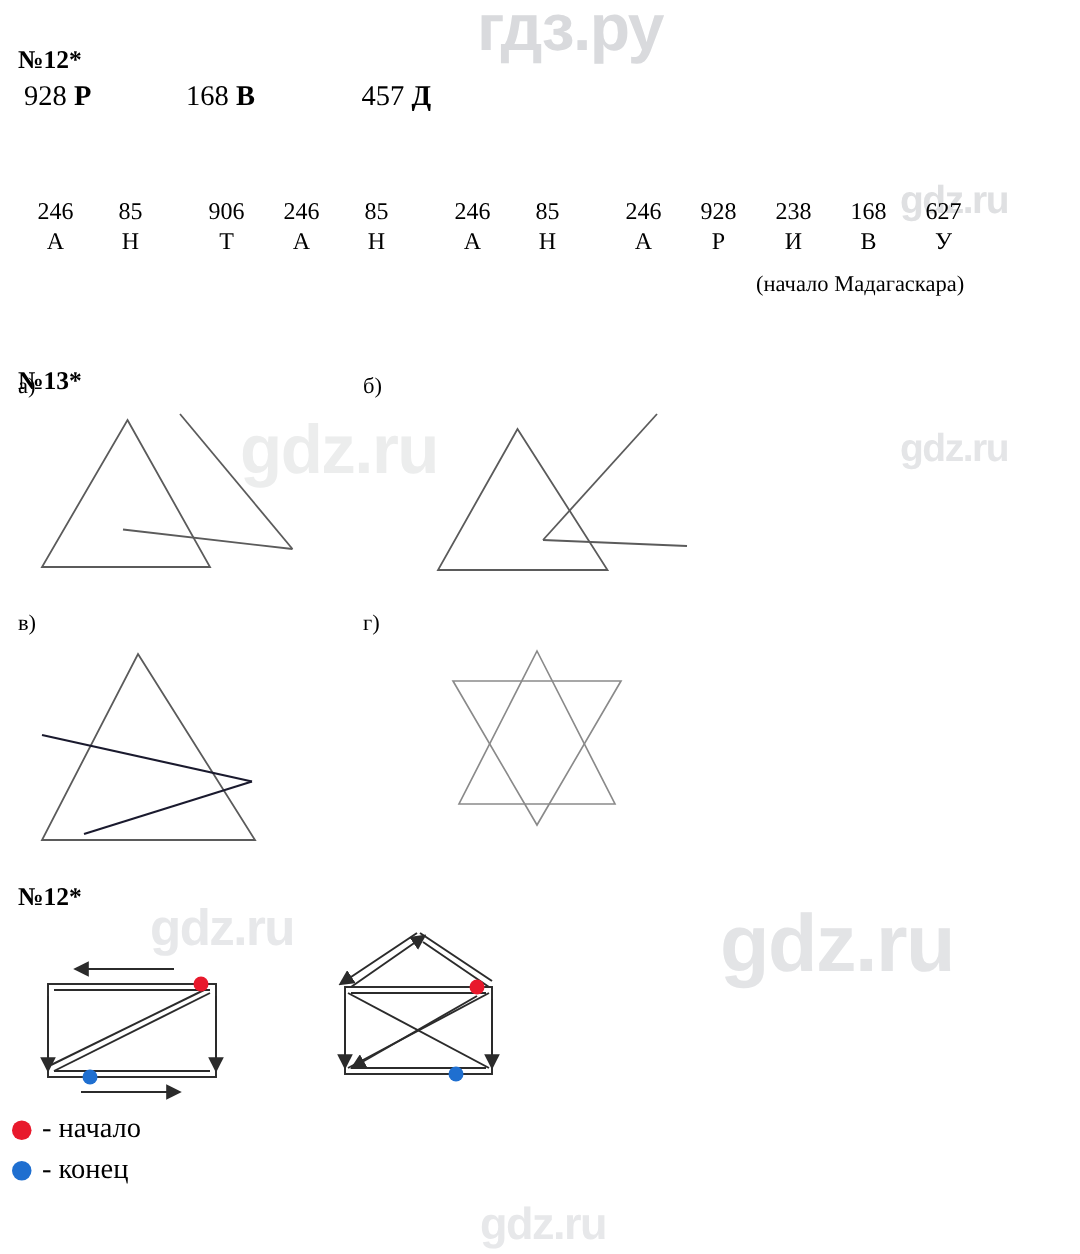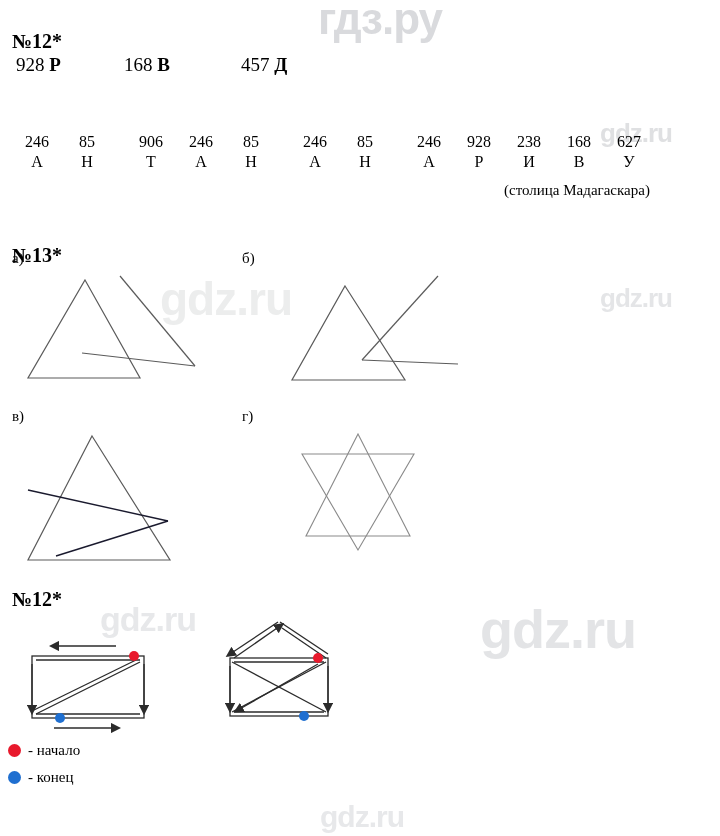--- a/index.html
+++ b/index.html
@@ -69,21 +69,21 @@
   .wm-bottom {
     top: 800px;
     left: 320px;
     font-size: 30px;
     color: #e7e8ea;
   }
 
   
   .task-num {
     position: absolute;
-    font-size: 20px;
+    font-size: 17px;
     font-weight: bold;
     font-family: "Liberation Serif", serif;
   }
   #task12-num { top: 30px; left: 12px; }
   #task13-num { top: 244px; left: 12px; }
   #task14-num { top: 588px; left: 12px; }
 
   
   .code-table {
     position: absolute;
@@ -158,21 +158,21 @@
     stroke: #2b2b2b;
     stroke-width: 1.3;
   }
   .dot-start { fill: #e8192c; }
   .dot-end { fill: #1f6fd0; }
 
   
   .legend {
     position: absolute;
     left: 8px;
-    font-size: 15px;
+    font-size: 19px;
     text-align: center;
   }
   #legend-start { top: 742px; }
   #legend-end { top: 769px; }
   .legend-row { display: flex; align-items: center; }
   .legend-dot {
     width: 13px; height: 13px;
     border-radius: 50%;
     margin-right: 7px;
     display: inline-block;
@@ -261,21 +261,21 @@
     <div class="answer-cell">
       <span class="an-num">168</span>
       <span class="an-let">В</span>
     </div>
     <div class="answer-cell">
       <span class="an-num">627</span>
       <span class="an-let">У</span>
     </div>
   </div>
 
-  <div class="caption">(столица Мадагаскара)</div>
+  <div class="caption">(начало Мадагаскара)</div>
 
   <div class="task-num" id="task13-num">№13*</div>
 
   <div class="sublabel" id="lab-a">а)</div>
   <div class="sublabel" id="lab-b">б)</div>
   <div class="sublabel" id="lab-v">в)</div>
   <div class="sublabel" id="lab-g">г)</div>
 
   <svg style="top:268px; left:20px;" width="200" height="130" viewBox="0 0 200 130">
     <path class="fig-line" d="M 65 12 L 120 110 L 8 110 Z"></path>

